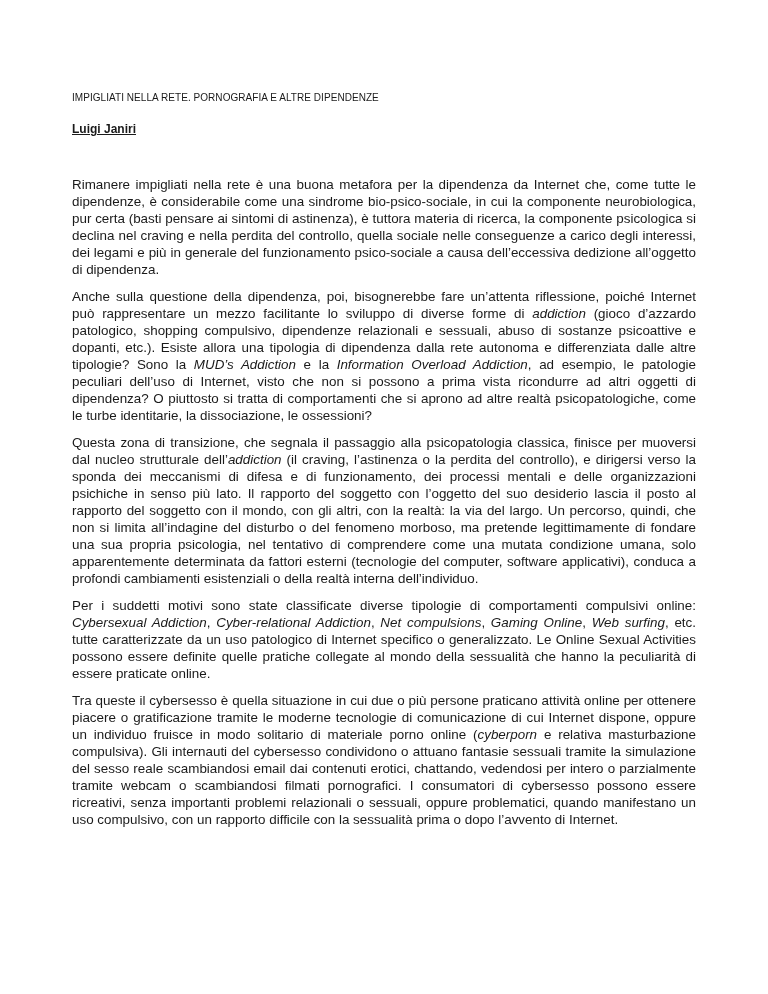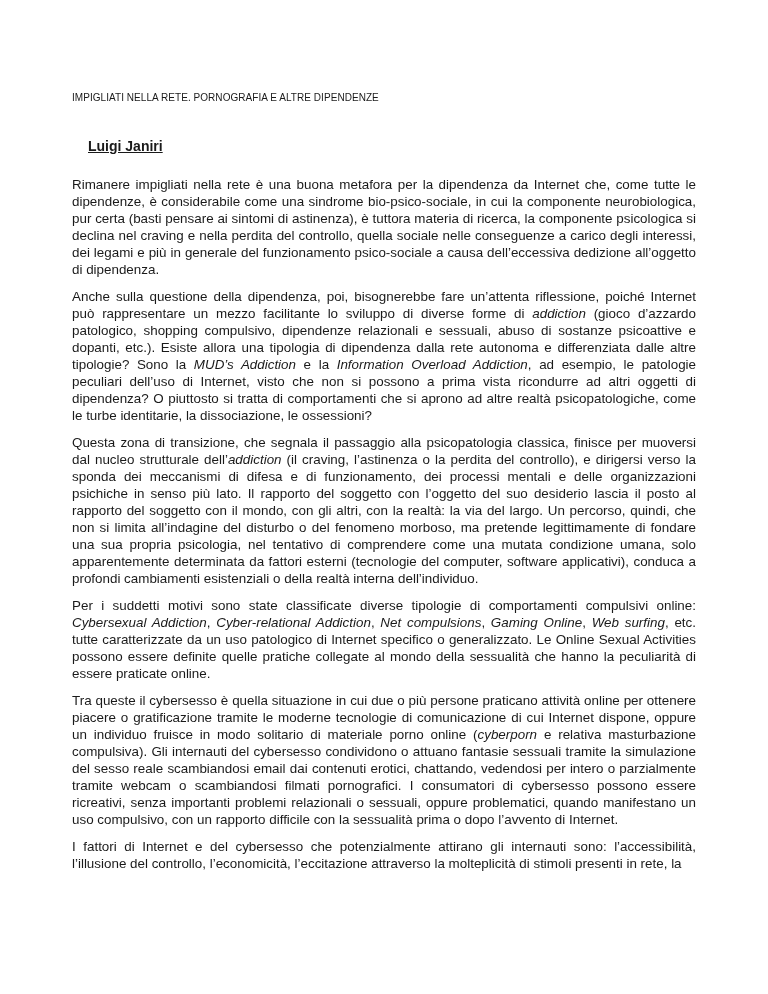--- a/index.html
+++ b/index.html
@@ -28,24 +28,24 @@
       font-size: 10px;
       letter-spacing: 0.05px;
       white-space: nowrap;
       margin: 0;
       font-weight: normal;
     }
     .doc-author {
       position: absolute;
       top: 122px;
       left: 0;
-      font-size: 14px;
+      font-size: 12px;
       font-weight: bold;
       text-decoration: underline;
-      margin: 16px;
+      margin: 0;
       white-space: nowrap;
     }
     .body-text {
       position: absolute;
       top: 176px;
       left: 0;
       width: 624px;
     }
     .para {
       margin: 0 0 10px 0;
@@ -62,15 +62,14 @@
 
 <div class="page">
   <h1 class="doc-title">IMPIGLIATI NELLA RETE. PORNOGRAFIA E ALTRE DIPENDENZE</h1>
   <p class="doc-author">Luigi Janiri</p>
   <div class="body-text">
     <p class="para"><span>Rimanere impigliati nella rete è una buona metafora per la dipendenza da Internet che, come tutte le dipendenze, è considerabile come una sindrome bio-psico-sociale, in cui la componente neurobiologica, pur certa (basti pensare ai sintomi di astinenza), è tuttora materia di ricerca, la componente psicologica si declina nel craving e nella perdita del controllo, quella sociale nelle conseguenze a carico degli interessi, dei legami e più in generale del funzionamento psico-sociale a causa dell’eccessiva dedizione all’oggetto di dipendenza.</span></p>
     <p class="para"><span>Anche sulla questione della dipendenza, poi, bisognerebbe fare un’attenta riflessione, poiché Internet può rappresentare un mezzo facilitante lo sviluppo di diverse forme di </span><em>addiction</em><span> (gioco d’azzardo patologico, shopping compulsivo, dipendenze relazionali e sessuali, abuso di sostanze psicoattive e dopanti, etc.). Esiste allora una tipologia di dipendenza dalla rete autonoma e differenziata dalle altre tipologie? Sono la </span><em>MUD’s Addiction</em><span> e la </span><em>Information Overload Addiction</em><span>, ad esempio, le patologie peculiari dell’uso di Internet, visto che non si possono a prima vista ricondurre ad altri oggetti di dipendenza? O piuttosto si tratta di comportamenti che si aprono ad altre realtà psicopatologiche, come le turbe identitarie, la dissociazione, le ossessioni?</span></p>
     <p class="para"><span>Questa zona di transizione, che segnala il passaggio alla psicopatologia classica, finisce per muoversi dal nucleo strutturale dell’</span><em>addiction</em><span> (il craving, l’astinenza o la perdita del controllo), e dirigersi verso la sponda dei meccanismi di difesa e di funzionamento, dei processi mentali e delle organizzazioni psichiche in senso più lato. Il rapporto del soggetto con l’oggetto del suo desiderio lascia il posto al rapporto del soggetto con il mondo, con gli altri, con la realtà: la via del largo. Un percorso, quindi, che non si limita all’indagine del disturbo o del fenomeno morboso, ma pretende legittimamente di fondare una sua propria psicologia, nel tentativo di comprendere come una mutata condizione umana, solo apparentemente determinata da fattori esterni (tecnologie del computer, software applicativi), conduca a profondi cambiamenti esistenziali o della realtà interna dell’individuo.</span></p>
     <p class="para"><span>Per i suddetti motivi sono state classificate diverse tipologie di comportamenti compulsivi online: </span><em>Cybersexual Addiction</em><span>, </span><em>Cyber-relational Addiction</em><span>, </span><em>Net compulsions</em><span>, </span><em>Gaming Online</em><span>, </span><em>Web surfing</em><span>, etc. tutte caratterizzate da un uso patologico di Internet specifico o generalizzato. Le Online Sexual Activities possono essere definite quelle pratiche collegate al mondo della sessualità che hanno la peculiarità di essere praticate online.</span></p>
     <p class="para"><span>Tra queste il cybersesso è quella situazione in cui due o più persone praticano attività online per ottenere piacere o gratificazione tramite le moderne tecnologie di comunicazione di cui Internet dispone, oppure un individuo fruisce in modo solitario di materiale porno online (</span><em>cyberporn</em><span> e relativa masturbazione compulsiva). Gli internauti del cybersesso condividono o attuano fantasie sessuali tramite la simulazione del sesso reale scambiandosi email dai contenuti erotici, chattando, vedendosi per intero o parzialmente tramite webcam o scambiandosi filmati pornografici. I consumatori di cybersesso possono essere ricreativi, senza importanti problemi relazionali o sessuali, oppure problematici, quando manifestano un uso compulsivo, con un rapporto difficile con la sessualità prima o dopo l’avvento di Internet.</span></p>
-    <p class="para"><span>I fattori di Internet e del cybersesso che potenzialmente attirano gli internauti sono: l’accessibilità, l’illusione del controllo, l’economicità, l’eccitazione attraverso la molteplicità di stimoli presenti in rete, la</span></p>
   </div>
 </div>
 
 </body></html>

